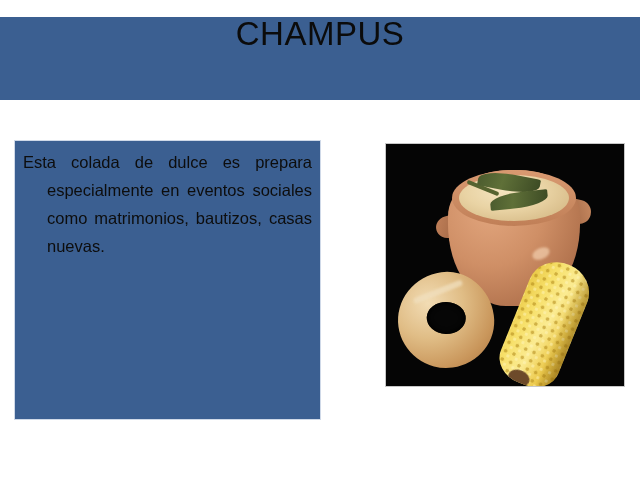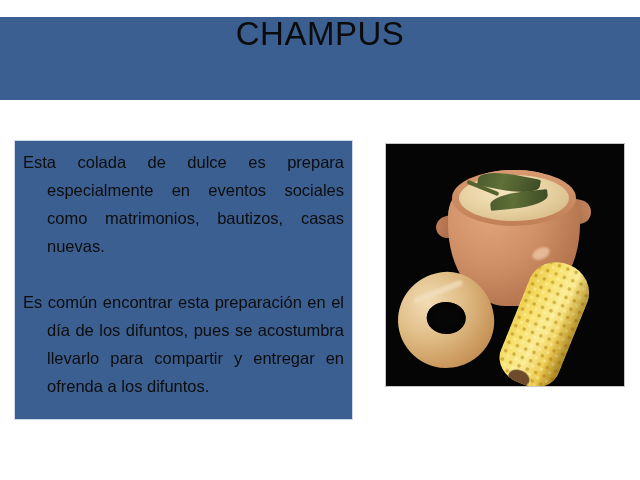--- a/index.html
+++ b/index.html
@@ -42,21 +42,21 @@
     font-weight: 400;
     line-height: 1;
     white-space: nowrap;
   }
 
   
   #body-box {
     position: absolute;
     left: 14px;
     top: 140px;
-    width: 339px;
+    width: 307px;
     height: 280px;
     background: #3b5f91;
     border: 1px solid #cfd9e8;
     box-sizing: border-box;
     padding: 7px 8px 12px 8px;
     overflow: hidden;
   }
   .para {
     margin: 0;
     color: #0d0d0d;
@@ -261,21 +261,20 @@
 
 <div id="slide">
 
   <div id="title-banner">
     <div id="title-text">CHAMPUS</div>
   </div>
 
   <div id="body-box">
     <p class="para">Esta colada de dulce es prepara especialmente en eventos sociales como matrimonios, bautizos, casas nuevas.</p>
     <div class="para-gap"></div>
-    <p class="para">Es común encontrar esta preparación en el día de los difuntos, pues se acostumbra llevarlo para compartir y entregar en ofrenda a los difuntos.</p>
   </div>
 
   <div id="photo-frame" title="Vasija de barro con champus, pan de rosca y una mazorca de maíz sobre fondo negro">
     <div id="photo-canvas">
 
       <div class="bowl-handle-l"></div>
       <div class="bowl-handle-r"></div>
       <div class="bowl-body"></div>
       <div class="bowl-rim"></div>
       <div class="bowl-liquid"></div>

